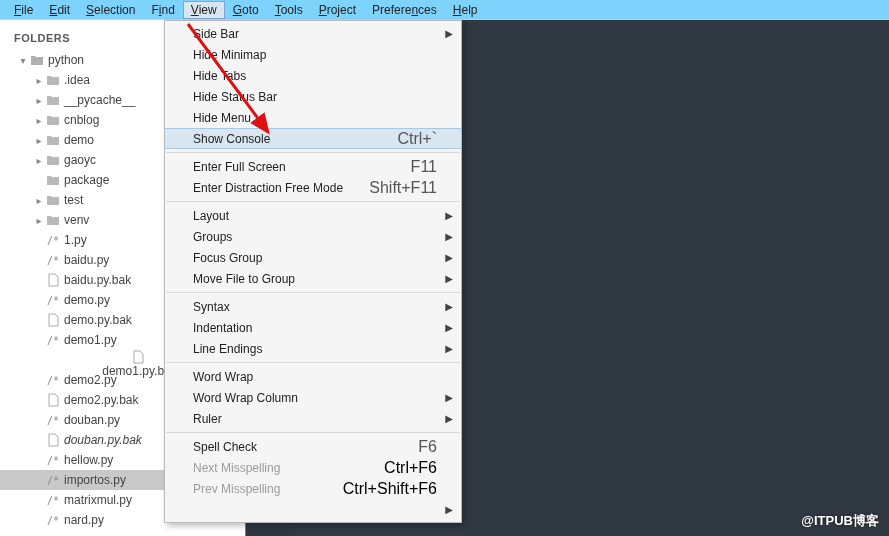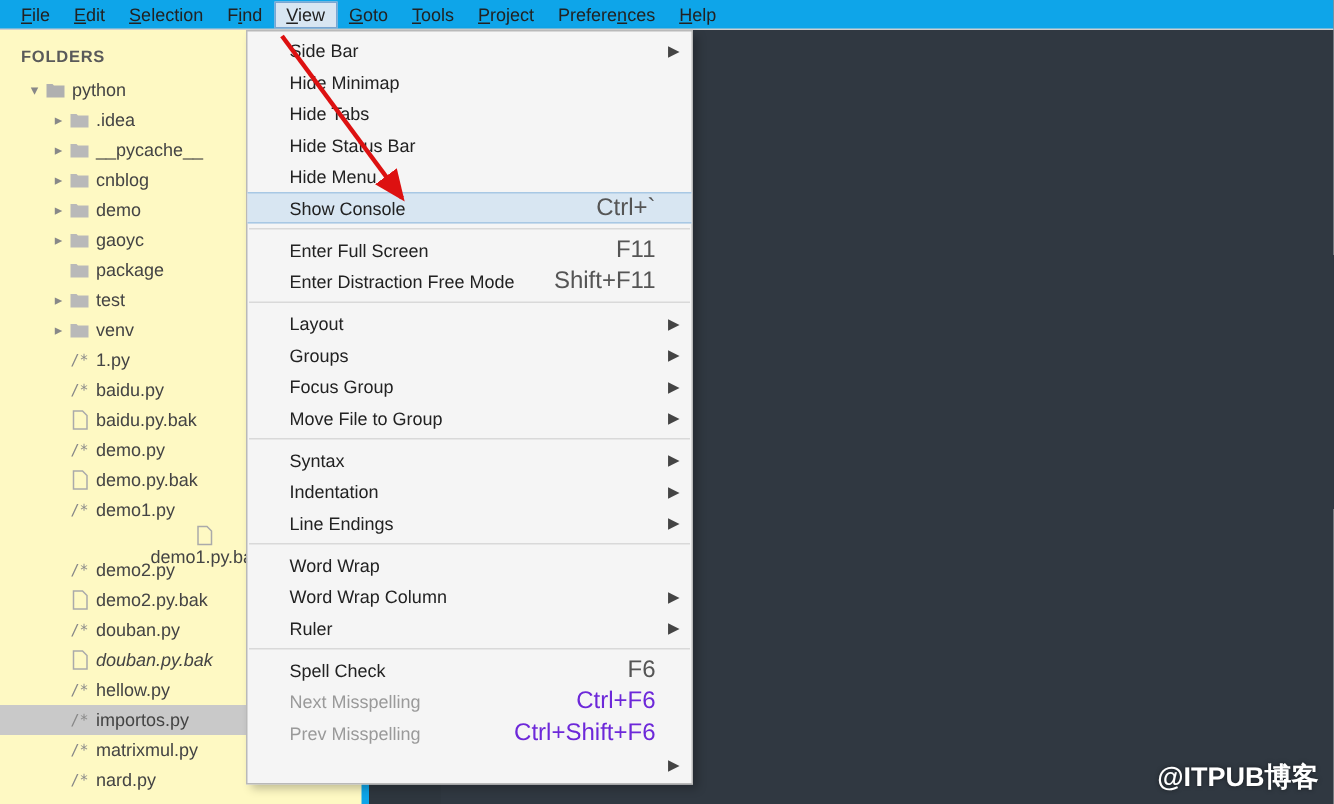--- a/index.html
+++ b/index.html
@@ -1,23 +1,23 @@
 <!DOCTYPE html>
 <html><head>
 <meta charset="utf-8">
 <style>
   * { margin: 0; padding: 0; box-sizing: border-box; font-family: "Segoe UI", Tahoma, sans-serif; font-size: 12px; }
   body { width: 889px; height: 536px; background: #e8e8e8; overflow: hidden; position: relative; }
-  .menubar { display: flex; background: #0ea5e9; border-bottom: 1px solid #cfcfcf; height: 20px; padding-left: 6px; align-items: center; }
+  .menubar { display: flex; background: #7dd3fc; border-bottom: 1px solid #cfcfcf; height: 20px; padding-left: 6px; align-items: center; }
   .menubar-item { padding: 2px 8px; cursor: default; color: #222; }
   .menubar-item.active { background: #d8e6f2; border: 1px solid #7aa6d2; padding: 1px 7px; }
   .menubar-item .mn { text-decoration: underline; }
 
   .workspace { display: flex; height: calc(100% - 20px); }
-  .sidebar { width: 246px; background: #fef9c3; border-right: 5px solid #0ea5e9; padding-top: 12px; overflow: hidden; }
+  .sidebar { width: 246px; background: #ffffff; border-right: 1px solid #0ea5e9; padding-top: 12px; overflow: hidden; }
   .folders-label { font-size: 11px; font-weight: bold; color: #5a5a5a; padding-left: 14px; margin-bottom: 6px; letter-spacing: 0.5px; }
   .tree { list-style: none; }
   .tree li { display: flex; align-items: center; height: 20px; padding-left: 0; white-space: nowrap; color: #444; }
   .tree li.selected { background: #c9c9c9; }
   .tw { display:inline-block; width:10px; text-align:center; color:#888; margin-right:2px; font-size:10px; }
   .ic { display:inline-flex; width:14px; height:14px; margin-right:4px; align-items:center; justify-content:center; }
   .ic.folder svg { fill:#b9b9b9; }
   .ic.folder.open svg { fill:#b0b0b0; }
   .ic.py { font-family: monospace; font-size:10px; color:#888; }
   .ic.file svg { fill:none; stroke:#aaa; }
@@ -29,24 +29,24 @@
   .code .str { color:#99c794; }
 
   .dropdown { position:absolute; left:164px; top:20px; width:298px; background:#f5f5f5; border:1px solid #b9b9b9; box-shadow:3px 3px 6px rgba(0,0,0,0.25); z-index:50; }
   .menu { list-style:none; padding:2px 0; }
   .menu li { display:flex; align-items:center; height:21px; padding:0 24px 0 28px; color:#222; position:relative; }
   .menu li.sep { height:1px; background:#d9d9d9; margin:3px 1px; padding:0; }
   .menu li.disabled { color:#9a9a9a; }
   .menu li.highlight { background:#d8e6f2; border-top:1px solid #a8c8e4; border-bottom:1px solid #a8c8e4; height:21px; }
   .menu li .lbl { flex:1; }
   .menu li .shortcut { color:#555; font-size:16px; }
-  .menu li.disabled .shortcut { color:#6d28d9; }
+  .menu li.disabled .shortcut { color:#000000; }
   .menu li .sub { position:absolute; right:8px; color:#444; font-size:10px; }
 
-  .watermark { position:absolute; right:10px; bottom:6px; color:#fff; font-size:18px; font-weight:bold; text-shadow:0 0 3px rgba(0,0,0,0.5); }
+  .watermark { position:absolute; right:10px; bottom:6px; color:#fff; font-size:13px; font-weight:bold; text-shadow:0 0 3px rgba(0,0,0,0.5); }
 
   .arrow-svg { position:absolute; left:186px; top:22px; z-index:60; pointer-events:none; }
 </style>
 </head>
 <body>
 
 <div class="menubar" id="menubar">
     <div class="menubar-item"><span class="mn">F</span>ile</div>
     <div class="menubar-item"><span class="mn">E</span>dit</div>
     <div class="menubar-item"><span class="mn">S</span>election</div>

